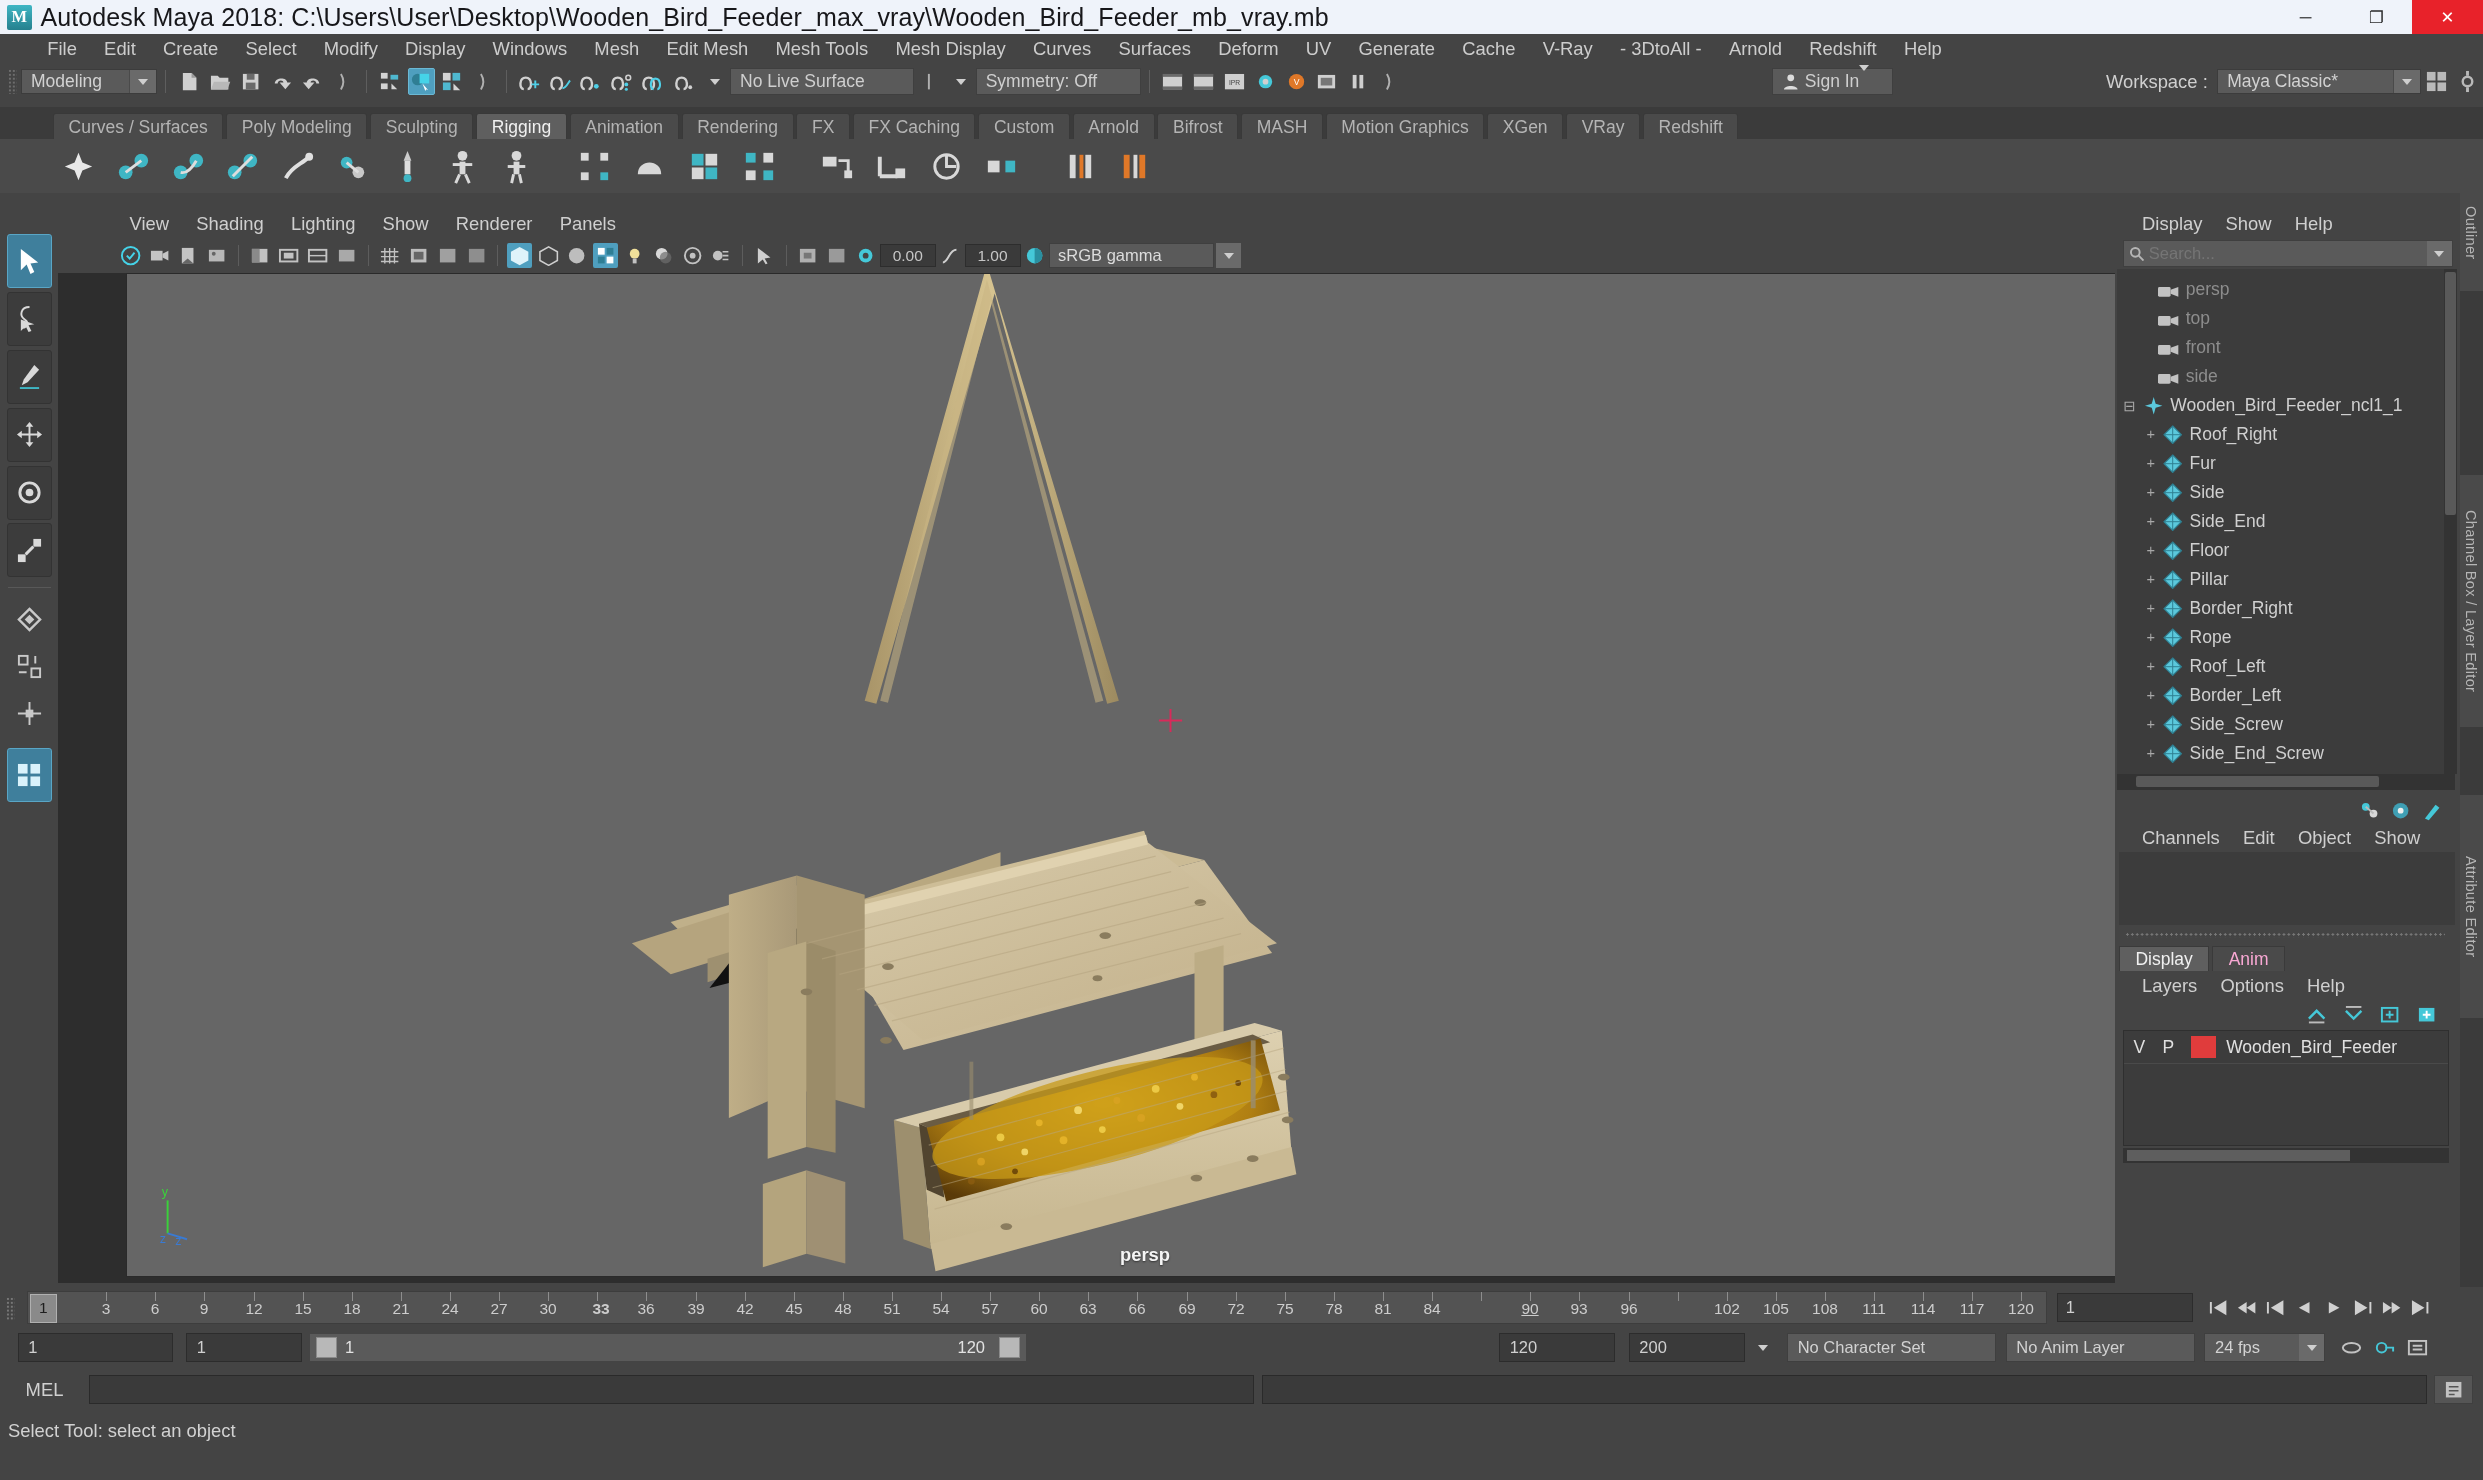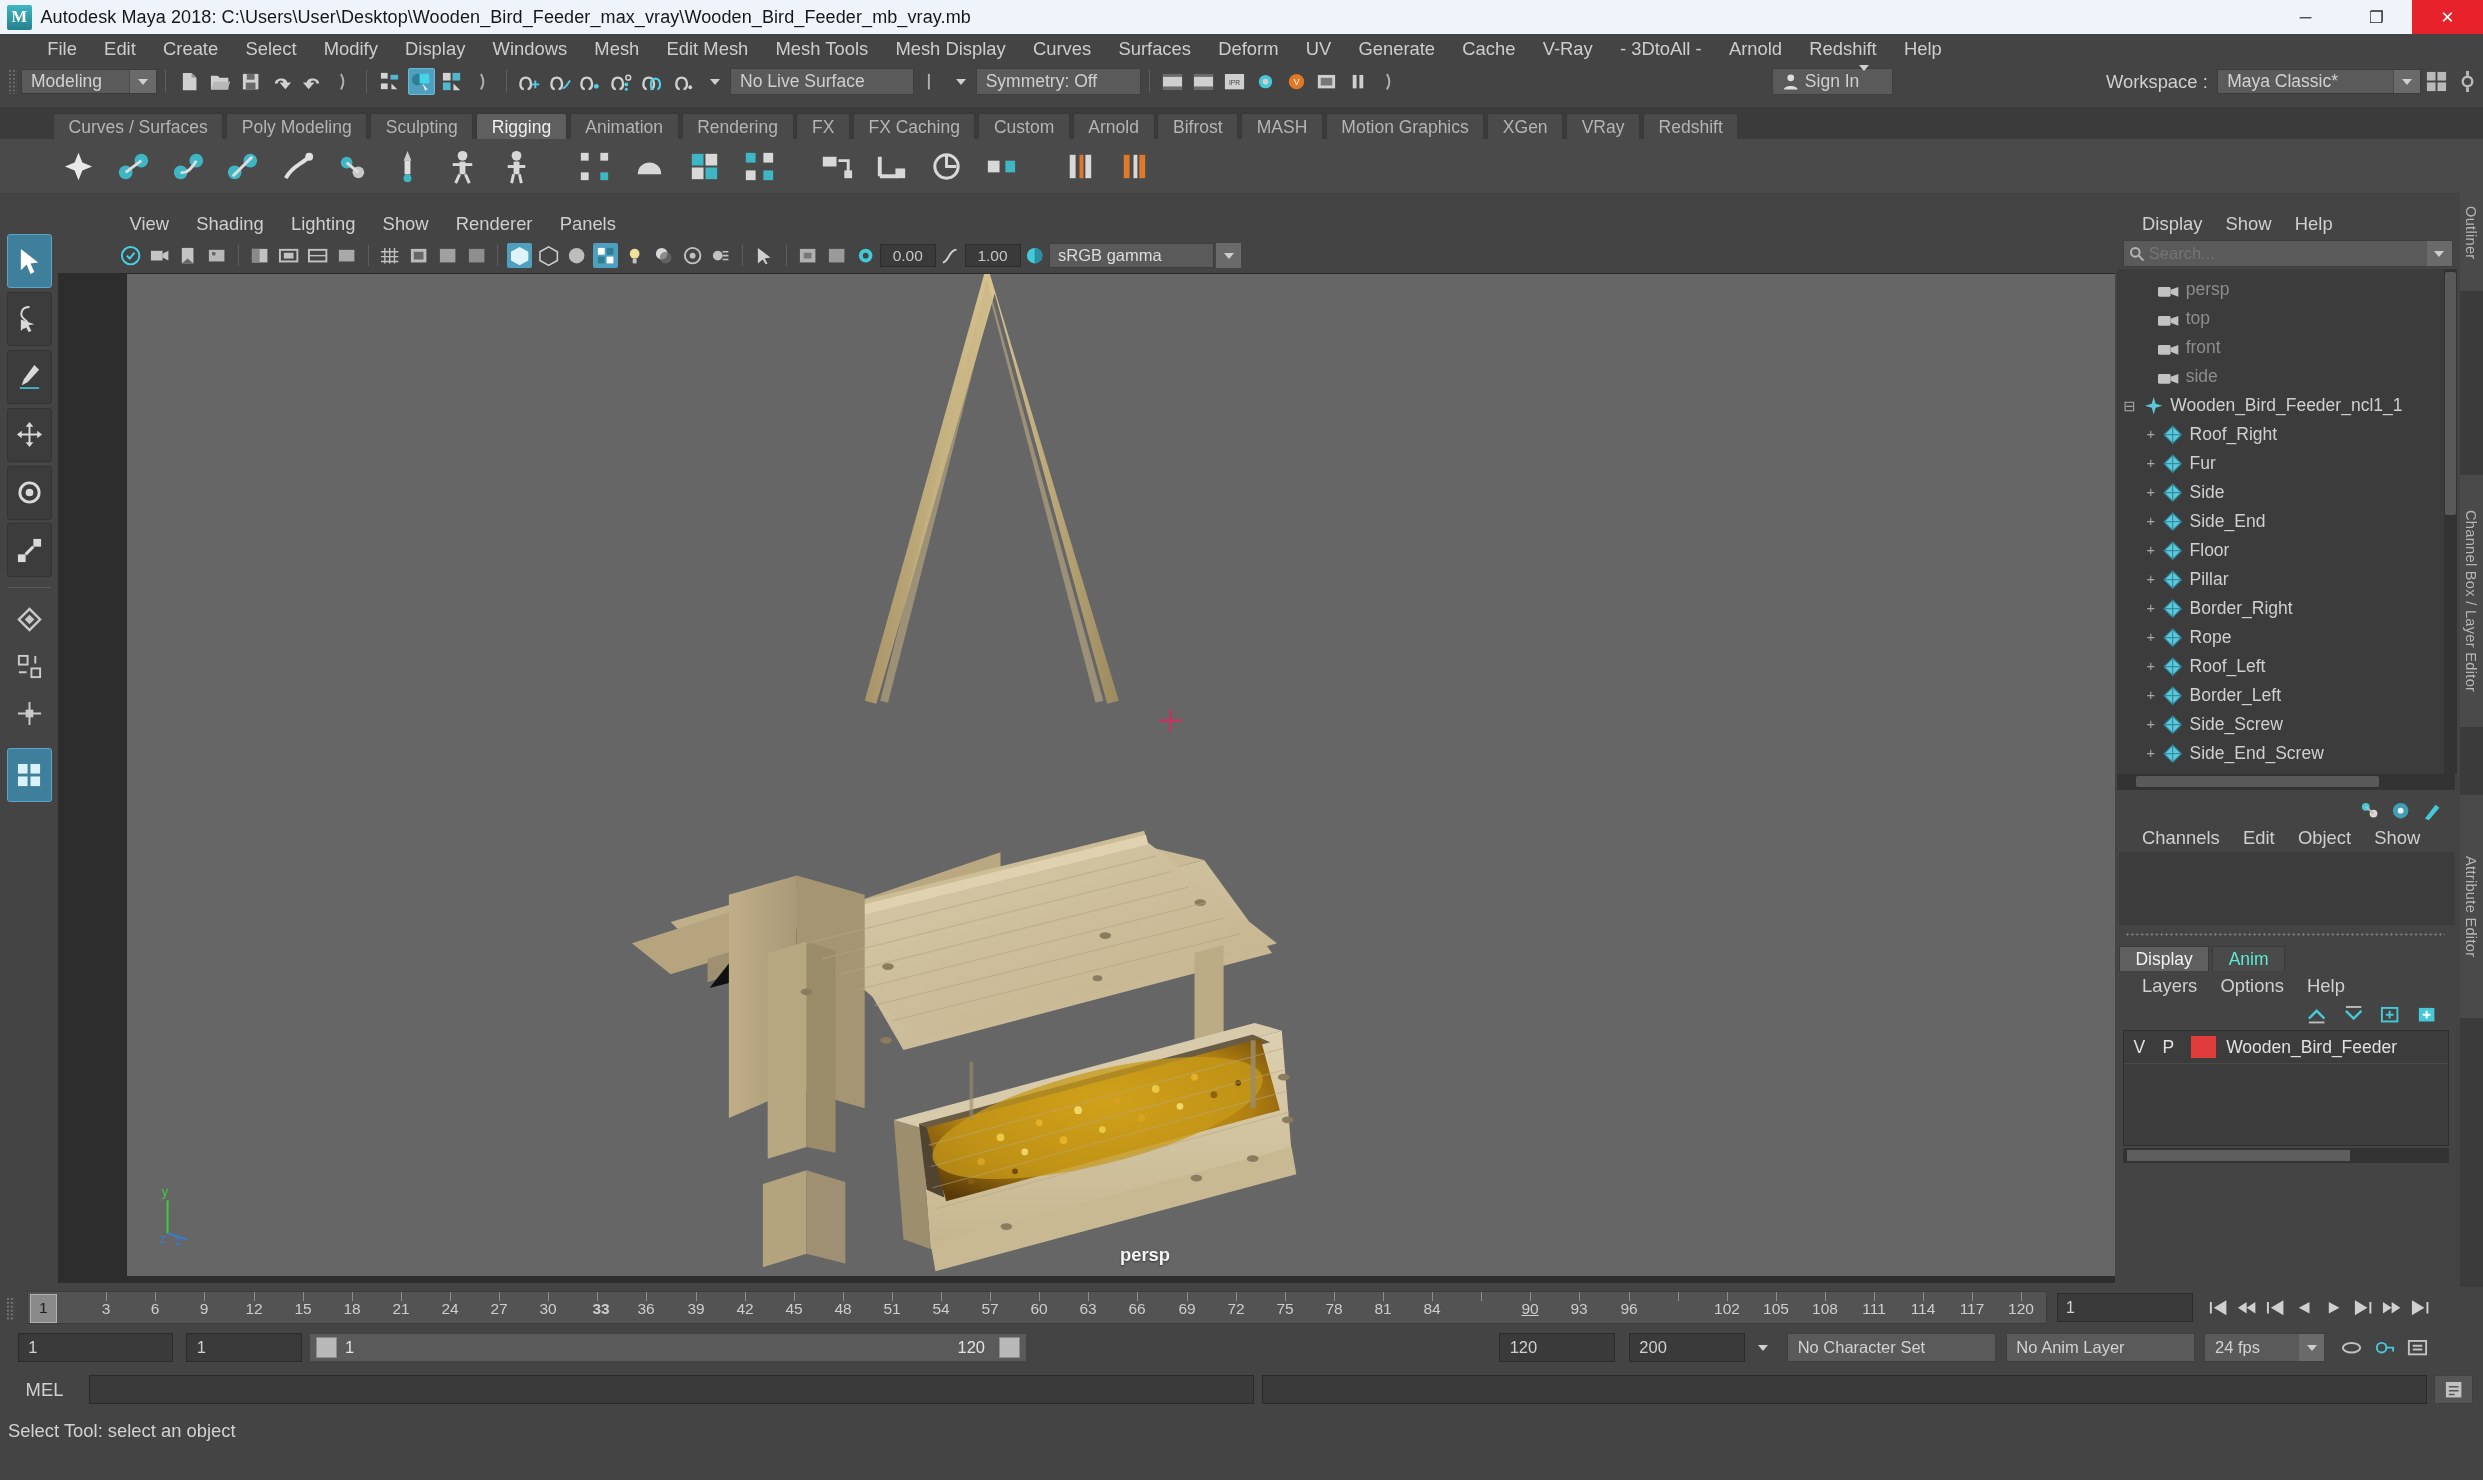--- a/index.html
+++ b/index.html
@@ -17,21 +17,21 @@
     position:absolute; left:0; top:0; width:2483px; height:34px;
     background:#eff3fa; display:flex; align-items:center;
   }
   #titlebar .tb-icon {
     width:25px; height:25px; margin-left:6.8px; margin-right:8.7px;
     background:linear-gradient(#3fb6c4,#25808e);
     border-radius:1.9px; color:#fff; font-size:16.5px; font-weight:bold;
     display:flex; align-items:center; justify-content:center;
     font-family:"Liberation Serif", serif;
   }
-  #titlebar .tb-title { color:#17171a; font-size:18px; letter-spacing:0.1px; }
+  #titlebar .tb-title { color:#17171a; font-size:25px; letter-spacing:0.1px; }
   #win-btns { position:absolute; right:0; top:0; height:34px; display:flex; }
   #win-btns div {
     width:71px; height:34px; display:flex; align-items:center; justify-content:center;
     color:#2a2a2a; font-size:16.5px;
   }
   #win-btns div:last-child { color:#fff; background:#e8222a; }
 
   
   #menubar {
     position:absolute; left:0; top:34px; width:2483px; height:29px;
@@ -176,21 +176,21 @@
 
   #cb-iconrow { position:absolute; left:0; top:587px; width:344px; height:29px; display:flex; align-items:center; justify-content:flex-end; padding-right:13.6px; }
   #cb-iconrow .cbi { width:25px; height:25px; margin-left:6.8px; display:flex; align-items:center; justify-content:center; }
   #cb-menu { position:absolute; left:0; top:614px; width:344px; height:29px; display:flex; align-items:center; padding-left:15.5px; }
   #cb-menu .cm { padding:0 11.6px; font-size:18.4px; color:#cfcfcf; }
   #cb-body { position:absolute; left:3.9px; top:643px; width:336px; height:73px; background:#3c3c3c; }
   #cb-divider { position:absolute; left:9.7px; top:723px; width:320px; height:5.8px;
     background-image: radial-gradient(#777 1px, transparent 1px); background-size:4.9px 4.9px; }
 
   #layer-tabs { position:absolute; left:3.9px; top:733px; width:336px; height:29px; display:flex; align-items:flex-end; }
-  #layer-tabs .lt { height:25px; line-height:25px; padding:0 15.5px; font-size:17.5px; background:#4a4a4a; color:#5eead4; margin-right:2.9px; border:1px solid #3a3a3a; border-bottom:none; }
+  #layer-tabs .lt { height:25px; line-height:25px; padding:0 15.5px; font-size:17.5px; background:#4a4a4a; color:#f9a8d4; margin-right:2.9px; border:1px solid #3a3a3a; border-bottom:none; }
   #layer-tabs .lt.active { background:#5f5f5f; color:#f0f0f0; }
   #layer-menu { position:absolute; left:3.9px; top:763px; width:336px; height:27px; display:flex; align-items:center; padding-left:11.6px; }
   #layer-menu .lm { padding:0 11.6px; font-size:18.4px; color:#cfcfcf; }
   #layer-btnrow { position:absolute; left:3.9px; top:790px; width:336px; height:31px; display:flex; align-items:center; justify-content:flex-end; padding-right:13.6px; }
   #layer-btnrow .lb { width:29px;height:25px;margin-left:7.8px;display:flex;align-items:center;justify-content:center; }
   #layer-list { position:absolute; left:7.8px; top:821px; width:326px; height:116px; background:#3c3c3c; border:1px solid #2f2f2f; }
   .layerrow { height:33px; display:flex; align-items:center; font-size:17.5px; color:#e0e0e0; padding-left:9.7px; border-bottom:1px solid #4a4a4a; }
   .layerrow .col { width:29px; }
   .layerrow .swatch { width:25px; height:21.3px; margin-right:9.7px; }
   #layer-scroll-h { position:absolute; left:7.8px; top:939px; width:326px; height:14.6px; background:#333; }

